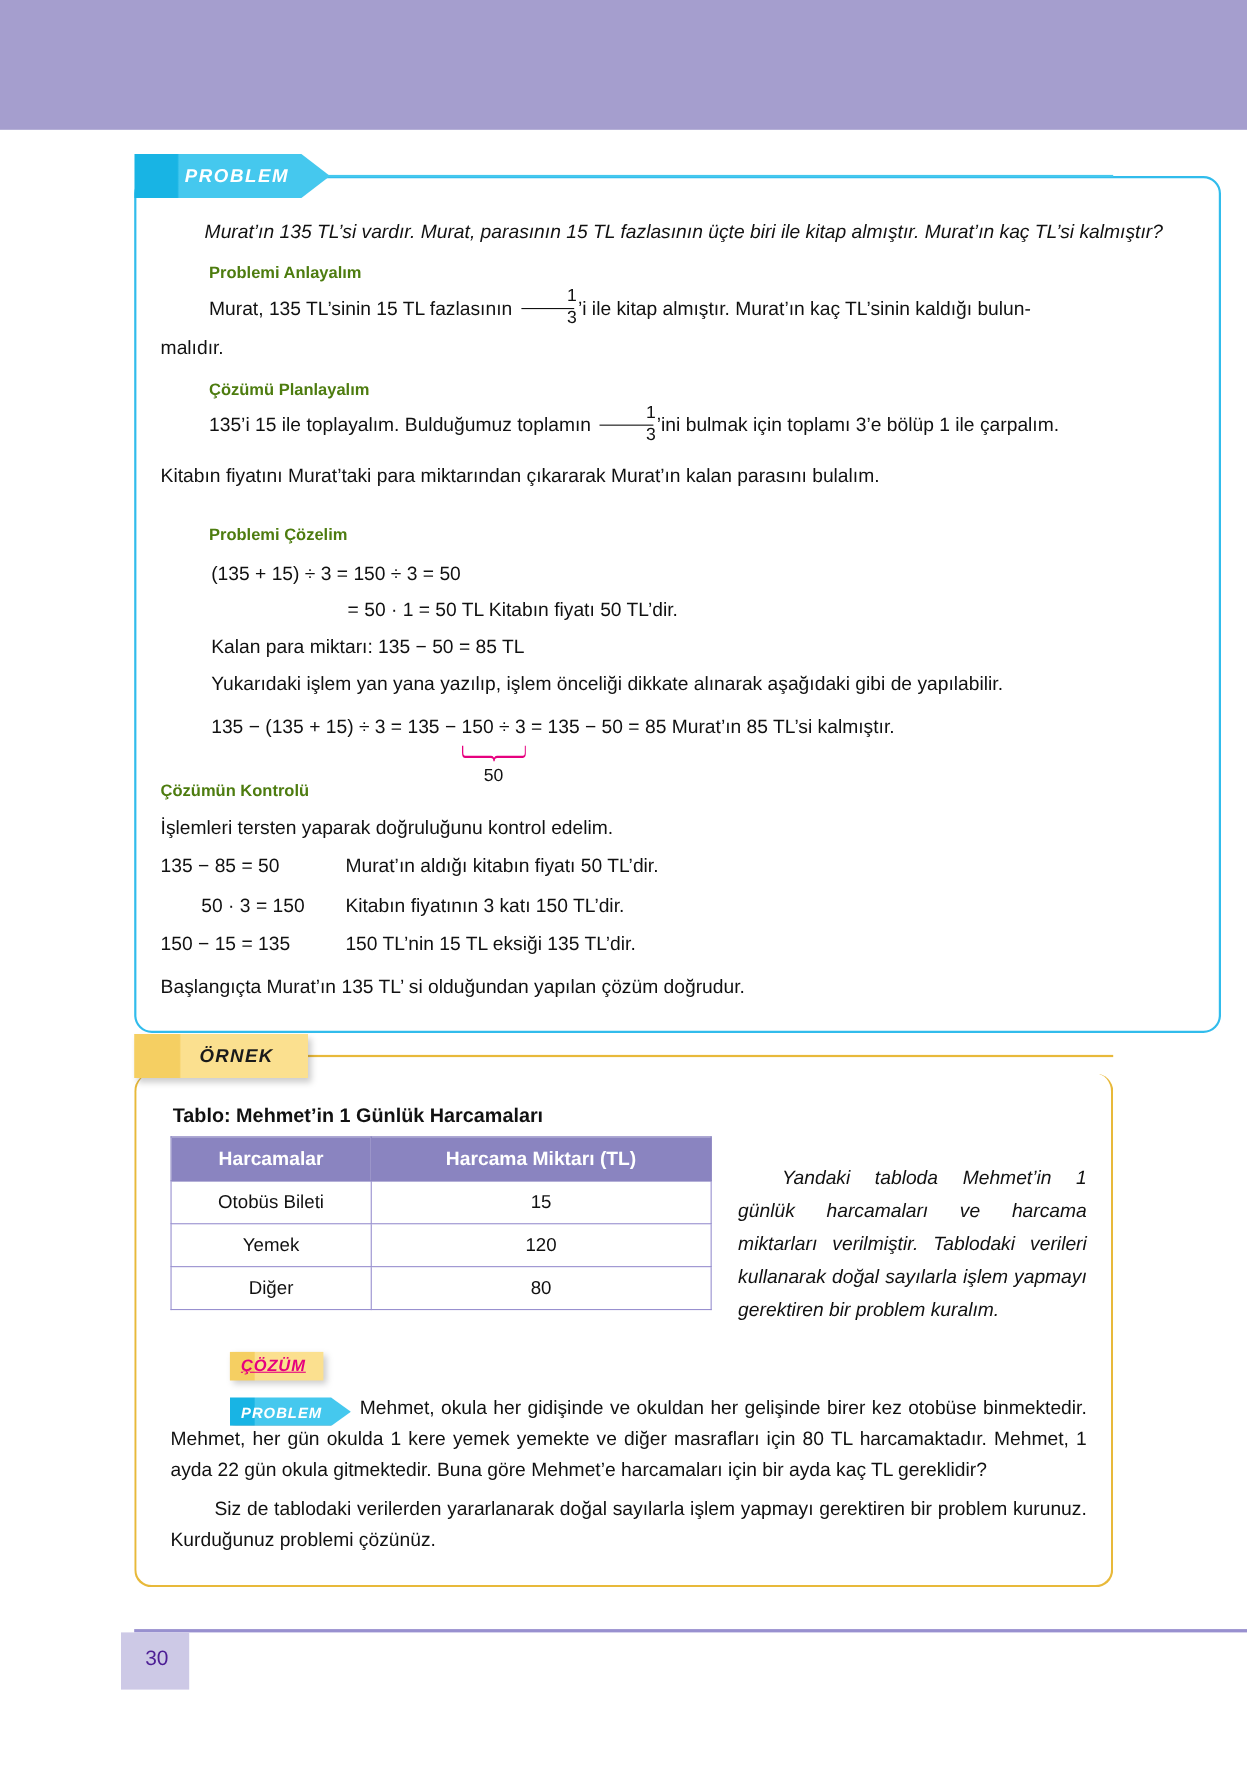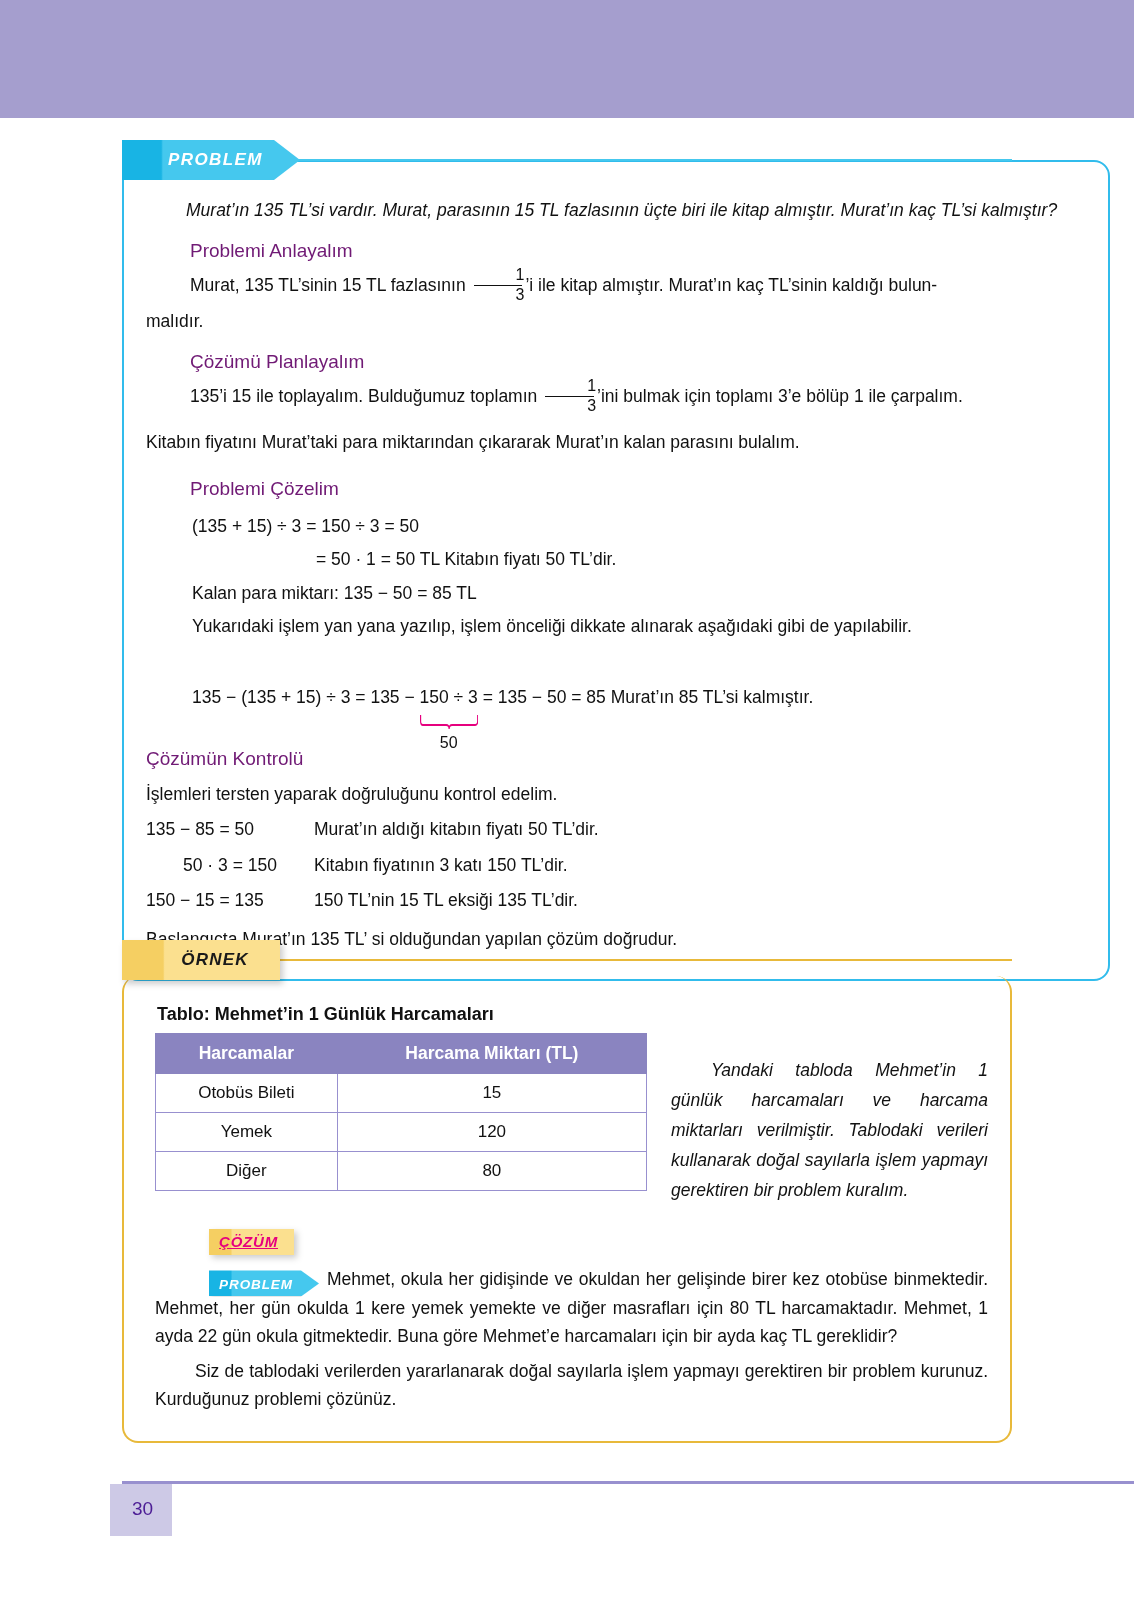--- a/index.html
+++ b/index.html
@@ -75,40 +75,40 @@
   }
 
   
   .p {
     font-size:17.5px; line-height:1.62; color:#111; margin:0 0 2px 0;
     text-align:justify;
   }
   .p.indent { text-indent:40px; }
   .italic { font-style:italic; }
   .h-green {
-    color:#701a75; font-weight:normal; font-size:19px;
+    color:#4d7c0f; font-weight:bold; font-size:15px;
     margin:16px 0 6px 0;
   }
   .h-green.ind { margin-left:44px; }
   .line { font-size:17.5px; line-height:1.9; margin:0; }
   .line.ind { margin-left:46px; }
   .line.ind2 { margin-left:170px; }
 
   
   .frac {
     display:inline-block; vertical-align:middle;
     text-align:center; line-height:1.05;
     position:relative; top:-1px; margin:0 1px;
   }
   .frac .num { display:block; font-size:16px; }
   .frac .bar { display:block; border-top:1.6px solid #111; margin:1px 2px; }
   .frac .den { display:block; font-size:16px; }
 
   
-  .ub-wrap { position:relative; display:inline-block;margin-top:32px; }
+  .ub-wrap { position:relative; display:inline-block; }
   .ub-wrap .ubsvg { position:absolute; left:0; top:100%; width:100%; height:16px; }
   .ub-label {
     position:absolute; left:0; top:calc(100% + 14px);
     width:100%; text-align:center; font-size:16px; color:#111;
   }
 
   
   .cols { display:flex; gap:24px; align-items:flex-start; }
   .tbl-title { font-weight:bold; font-size:18px; margin:0 0 8px 2px; }
   table.spend {
@@ -195,21 +195,21 @@
       <p class="p" style="text-indent:44px;">
         <span>135’i 15 ile toplayalım. Bulduğumuz toplamın</span>
         <span class="frac">
           <span class="num">1</span>
           <span class="bar"></span>
           <span class="den">3</span>
         </span><span>’ini bulmak için toplamı 3’e bölüp 1 ile çarpalım.</span>
       </p>
       <p class="p" style="margin-top:12px;">Kitabın fiyatını Murat’taki para miktarından çıkararak Murat’ın kalan parasını bulalım.</p>
 
-      <div class="h-green ind" style="margin-top:22px;">Problemi Çözelim</div>
+      <div class="h-green ind" style="margin-top:32px;">Problemi Çözelim</div>
 
       <p class="line ind" style="margin-top:10px;">(135 + 15) ÷ 3 = 150 ÷ 3 = 50</p>
       <p class="line ind2">= 50 · 1 = 50 TL Kitabın fiyatı 50 TL’dir.</p>
       <p class="line ind">Kalan para miktarı: 135 − 50 = 85 TL</p>
       <p class="line ind">Yukarıdaki işlem yan yana yazılıp, işlem önceliği dikkate alınarak aşağıdaki gibi de yapılabilir.</p>
 
       <p class="line ind" style="margin-top:6px; margin-bottom:34px; position:relative;">
         <span>135 − (135 + 15) ÷ 3 = 135 − </span><span class="ub-wrap"><span>150 ÷ 3</span><svg class="ubsvg" viewBox="0 0 100 16" preserveAspectRatio="none">
             <path d="M1,1 L1,7 Q1,11 5,11 L45,11 Q50,11 50,15 Q50,11 55,11 L95,11 Q99,11 99,7 L99,1" fill="none" stroke="#e6007e" stroke-width="2"></path>
           </svg><span class="ub-label">50</span></span><span> = 135 − 50 = 85   Murat’ın 85 TL’si kalmıştır.</span>

